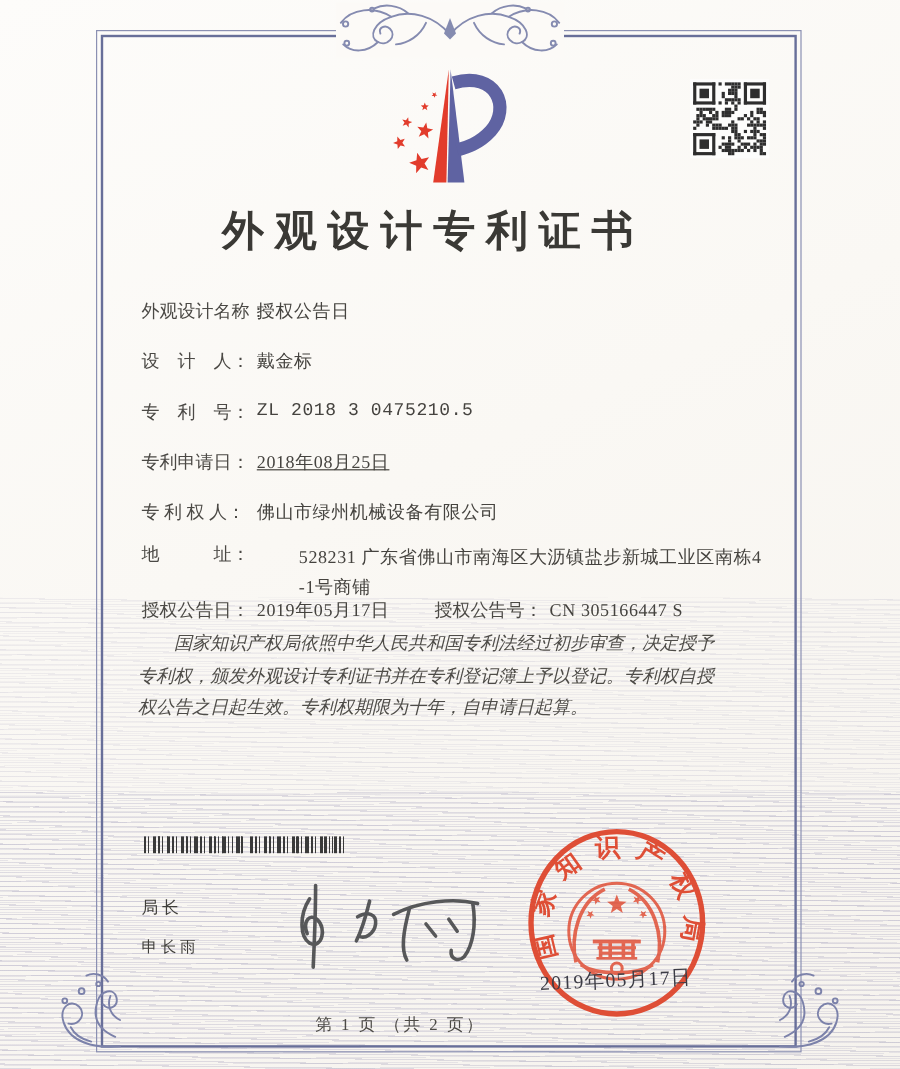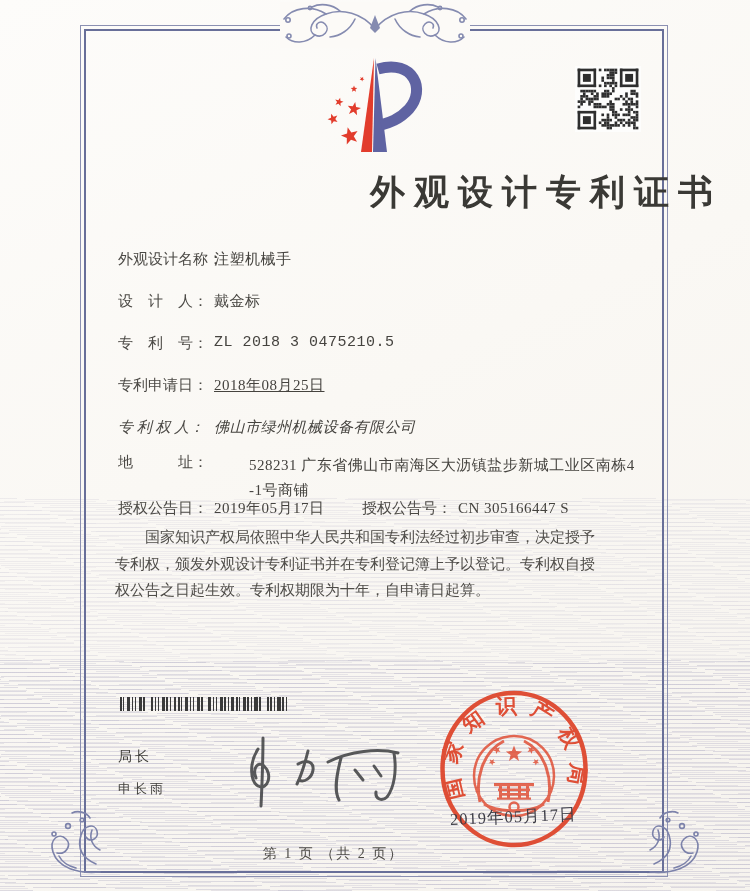--- a/index.html
+++ b/index.html
@@ -34,36 +34,36 @@
   .ornament-corner{position:absolute;}
   
   .cert-no{
     position:absolute;left:102px;top:64px;
     font-size:15.5px;letter-spacing:1.5px;color:#55534e;
   }
   .logo{position:absolute;left:320px;top:56px;}
   .qr{position:absolute;left:575px;top:66px;width:66px;height:66px;background:#fdfdfc;}
   .title{
     position:absolute;left:0;top:169px;width:722px;
-    text-align:right;font-size:35px;font-weight:600;
+    text-align:center;font-size:35px;font-weight:600;
     letter-spacing:9px;color:#3a3935;
   }
   
   .fields{position:absolute;left:118px;top:245px;width:486px;font-size:15px;}
   .row{position:absolute;left:0;white-space:nowrap;}
   .r1{top:5px;} .r2{top:47px;} .r3{top:89px;font-family:Liberation Mono, monospace;} .r4{top:131px;text-decoration:underline;}
-  .r5{top:173px;font-style:italic;} .r6{top:208px;} .r7{top:254px;}
+  .r5{top:173px;} .r6{top:208px;} .r7{top:254px;}
   .lbl{display:inline-block;width:96px;color:#4b4945;vertical-align:top;}
   .val{color:#45433f;letter-spacing:.5px;}
   .val-addr{display:inline-block;width:390px;white-space:pre-line;line-height:25px;vertical-align:top;margin-left:35px;}
   .val-grant{display:inline-block;width:148px;}
   
   .body-text{
     position:absolute;left:115px;top:524px;width:480px;
-    font-size:15px;line-height:26.5px;text-align:justify;color:#4e4c48;
+    font-size:15px;line-height:26.5px;text-align:justify;color:#4e4c48;font-style:italic;
   }
   .body-text p{margin:0;text-indent:2em;}
   
   .barcode{
     position:absolute;left:120px;top:697px;width:169px;height:14px;
     background-image:
       repeating-linear-gradient(90deg,#3a3a3a 0 1.6px,transparent 1.6px 3.4px,#3a3a3a 3.4px 4.2px,transparent 4.2px 7.4px,#3a3a3a 7.4px 10px,transparent 10px 11.6px),
       repeating-linear-gradient(90deg,transparent 0 12px,#3a3a3a 12px 13px,transparent 13px 19px,#3a3a3a 19px 19.6px,transparent 19.6px 23px);
   }
   
@@ -332,21 +332,21 @@
         <rect x="1" y="23" width="7" height="1" fill="#2e2e2e"></rect>
         <rect x="1" y="17" width="1" height="7" fill="#2e2e2e"></rect>
         <rect x="7" y="17" width="1" height="7" fill="#2e2e2e"></rect>
         <rect x="3" y="19" width="3" height="3" fill="#2e2e2e"></rect>
       </svg></div>
 
   <div class="title">外观设计专利证书</div>
 
   <div class="fields">
     <div class="row r1">
-      <span class="lbl">外观设计名称：</span><span class="val">注塑机械手</span>
+      <span class="lbl">外观设计名称：</span><span class="val">授权公告日</span>
     </div>
     <div class="row r2">
       <span class="lbl">设　计　人：</span><span class="val">戴金标</span>
     </div>
     <div class="row r3">
       <span class="lbl">专　利　号：</span><span class="val">ZL 2018 3 0475210.5</span>
     </div>
     <div class="row r4">
       <span class="lbl">专利申请日：</span><span class="val">2018年08月25日</span>
     </div>

